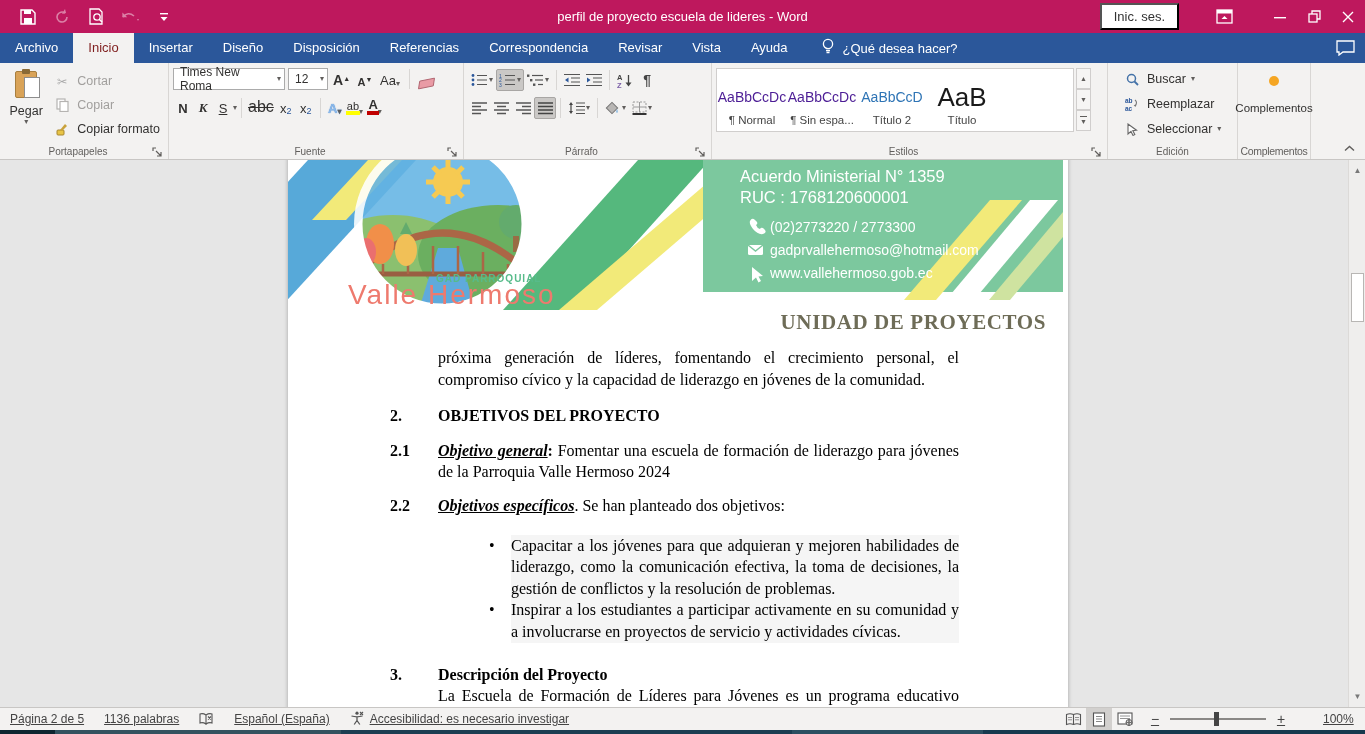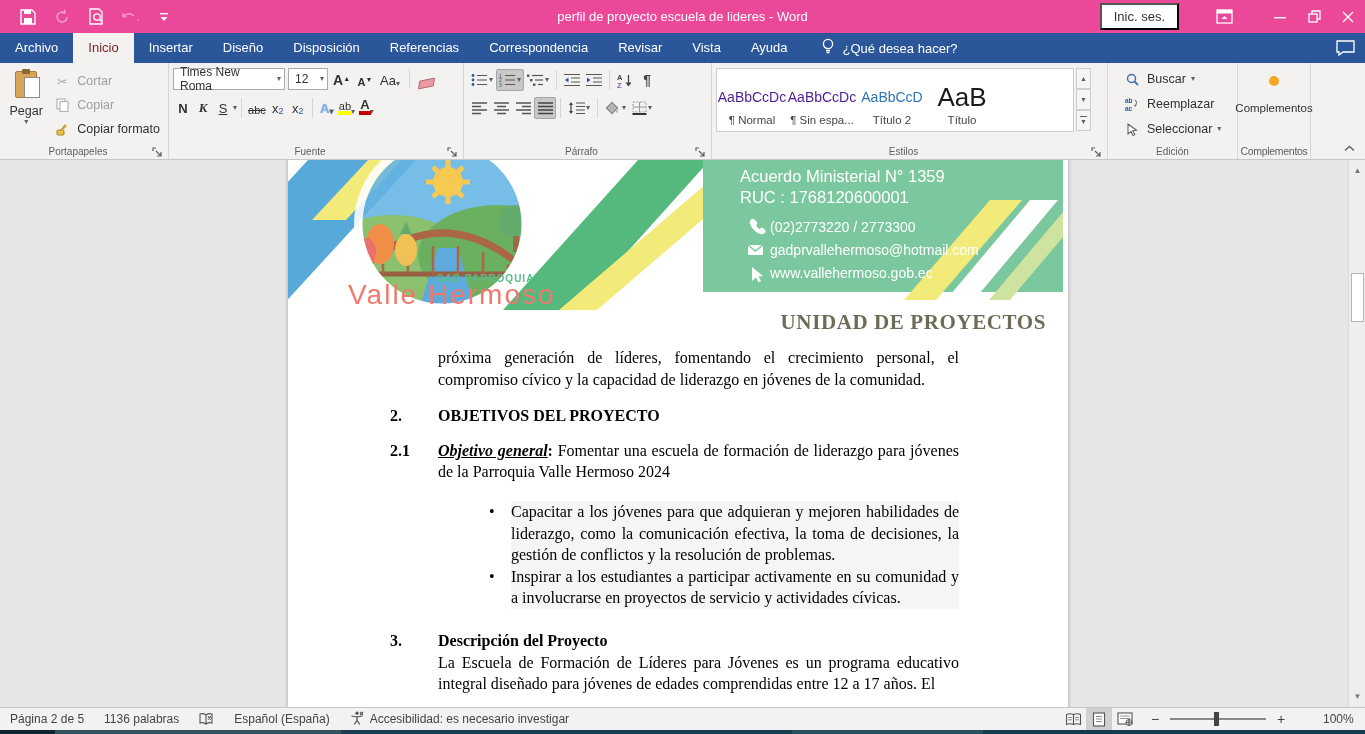--- a/index.html
+++ b/index.html
@@ -1,20 +1,20 @@
 <!DOCTYPE html>
 <html><head>
 <meta charset="utf-8">
 <style>
   * { margin:0; padding:0; box-sizing:border-box; }
   html,body { width:1365px; height:734px; overflow:hidden; font-family:"Liberation Sans",sans-serif; background:#e6e6e6; }
   .app { position:relative; width:1365px; height:734px; }
 
   
-  .titlebar { position:absolute; top:0; left:0; right:0; height:33px; background:#ec4899; display:flex; align-items:center; color:#fff; }
+  .titlebar { position:absolute; top:0; left:0; right:0; height:33px; background:#be185d; display:flex; align-items:center; color:#fff; }
   .qat { display:flex; align-items:center; gap:14px; padding-left:18px; }
   .qat .qbtn { display:flex; align-items:center; justify-content:center; width:20px; height:20px; }
   .qat svg { display:block; }
   .dim { opacity:.45; }
   .title-center { position:absolute; left:0; right:0; text-align:center; font-size:13px; color:#fff; pointer-events:none; }
   .tb-right { position:absolute; right:0; top:0; height:33px; display:flex; align-items:center; }
   .signin { background:#fff; color:#333; font-size:13px; padding:4px 12px; margin-right:28px; cursor:pointer; }
   .winbtn { width:34px; height:33px; display:flex; align-items:center; justify-content:center; }
   .ribbon-display { margin-right:22px; }
 
@@ -53,21 +53,21 @@
   .combo { background:#fff; border:1px solid #ababab; height:22px; display:flex; align-items:center; font-size:12px; color:#323130; padding:0 3px 0 6px; gap:4px; cursor:pointer; }
   .combo .chev { margin-left:auto; }
   .combo.family { width:112px; }
   .combo.size { width:40px; }
   .glyphbtn { min-width:20px; height:21px; display:flex; align-items:flex-end; justify-content:center; padding:0 2px 2px 2px; font-size:13px; color:#323130; cursor:pointer; border-radius:2px; }
   .font-row2 { display:flex; align-items:center; margin-top:7px; }
   .vsep { width:1px; height:20px; background:#d8d6d4; margin:0 4px; }
   .g-b { font-weight:bold; }
   .g-i { font-style:italic; font-family:"Liberation Serif",serif; font-weight:bold; }
   .g-u { text-decoration:underline; }
-  .g-st { text-decoration:line-through; font-size:11px; }
+  .g-st { text-decoration:line-through; font-size:16px; }
   .sub2 { font-size:9px; color:#2b579a; }
   .fx-a { color:#8cb8e8; font-weight:bold; text-shadow:0 0 1px #2b7cd3; }
   .hl-ab { position:relative; font-size:11px; padding-bottom:4px; }
   .hl-ab::after { content:""; position:absolute; left:-1px; right:-1px; bottom:1px; height:4px; background:#ffff00; }
   .fc-a { position:relative; font-weight:bold; padding-bottom:4px; }
   .fc-a::after { content:""; position:absolute; left:-1px; right:-1px; bottom:1px; height:4px; background:#c00000; }
   .eraser { width:15px; height:9px; background:#e99ba5; border:1px solid #b06570; transform:skewX(-20deg) rotate(-12deg); border-radius:1px; }
 
   
   .grp.paragraph { width:248px; }
@@ -128,21 +128,21 @@
   .sec.h3 .head { font-weight:bold; }
 
   
   .vscroll { position:absolute; right:0; top:0; width:17px; height:100%; background:#efeeed; border-left:1px solid #dcdad8; }
   .varrow { position:absolute; left:0; width:17px; height:17px; display:flex; align-items:center; justify-content:center; font-size:8px; color:#787878; background:#efeeed; cursor:pointer; }
   .varrow.up { top:2px; }
   .varrow.down { bottom:2px; }
   .vthumb { position:absolute; left:2px; top:113px; width:13px; height:49px; background:#fff; border:1px solid #b8b6b4; cursor:pointer; }
 
   
-  .statusbar { position:absolute; top:707px; left:0; right:0; height:23px; background:#f3f2f1; border-top:1px solid #c8c6c4; display:flex; align-items:center; font-size:12px; color:#444; }
+  .statusbar { position:absolute; top:707px; left:0; right:0; height:23px; background:#f3f2f1; border-top:1px solid #c8c6c4; display:flex; align-items:center; font-size:12px; color:#444;text-decoration:underline; }
   .sb-item { padding:0 10px; display:flex; align-items:center; gap:6px; cursor:pointer; height:100%; }
   .sb-right { margin-left:auto; display:flex; align-items:center; height:100%; }
   .viewbtn { width:26px; height:23px; display:flex; align-items:center; justify-content:center; cursor:pointer; }
   .viewbtn.active { background:#d2d0ce; }
   .zoomctl { display:flex; align-items:center; gap:8px; padding:0 10px; }
   .ztrack { position:relative; width:96px; height:2px; background:#8a8886; }
   .zhandle { position:absolute; left:44px; top:-6px; width:5px; height:14px; background:#444; cursor:pointer; }
   .zbtn { font-size:14px; color:#444; cursor:pointer; width:14px; text-align:center; }
   .zpct { width:42px; text-align:right; padding-right:12px;margin-left:25px; }
 
@@ -627,20 +627,24 @@
         <div class="sec h2">
           <span class="num">2.</span>
           <span class="txt">OBJETIVOS DEL PROYECTO</span>
         </div>
 
         <div class="sec s21">
           <span class="num">2.1</span>
           <span class="txt"><span class="lead">Objetivo general</span><span class="boldc">:</span><span> Fomentar una escuela de formación de liderazgo para jóvenes de la Parroquia Valle Hermoso 2024</span></span>
         </div>
 
+        <div class="sec s22">
+          <span class="num">2.2</span>
+          <span class="txt"><span class="lead">Objetivos específicos</span><span>. Se han planteado dos objetivos:</span></span>
+        </div>
 
         <div class="bullets">
           <div class="bull">
             <span class="dot">•</span>
             <span class="bt">Capacitar a los jóvenes para que adquieran y mejoren habilidades de liderazgo, como la comunicación efectiva, la toma de decisiones, la gestión de conflictos y la resolución de problemas.</span>
           </div>
           <div class="bull">
             <span class="dot">•</span>
             <span class="bt">Inspirar a los estudiantes a participar activamente en su comunidad y a involucrarse en proyectos de servicio y actividades cívicas.</span>
           </div>

